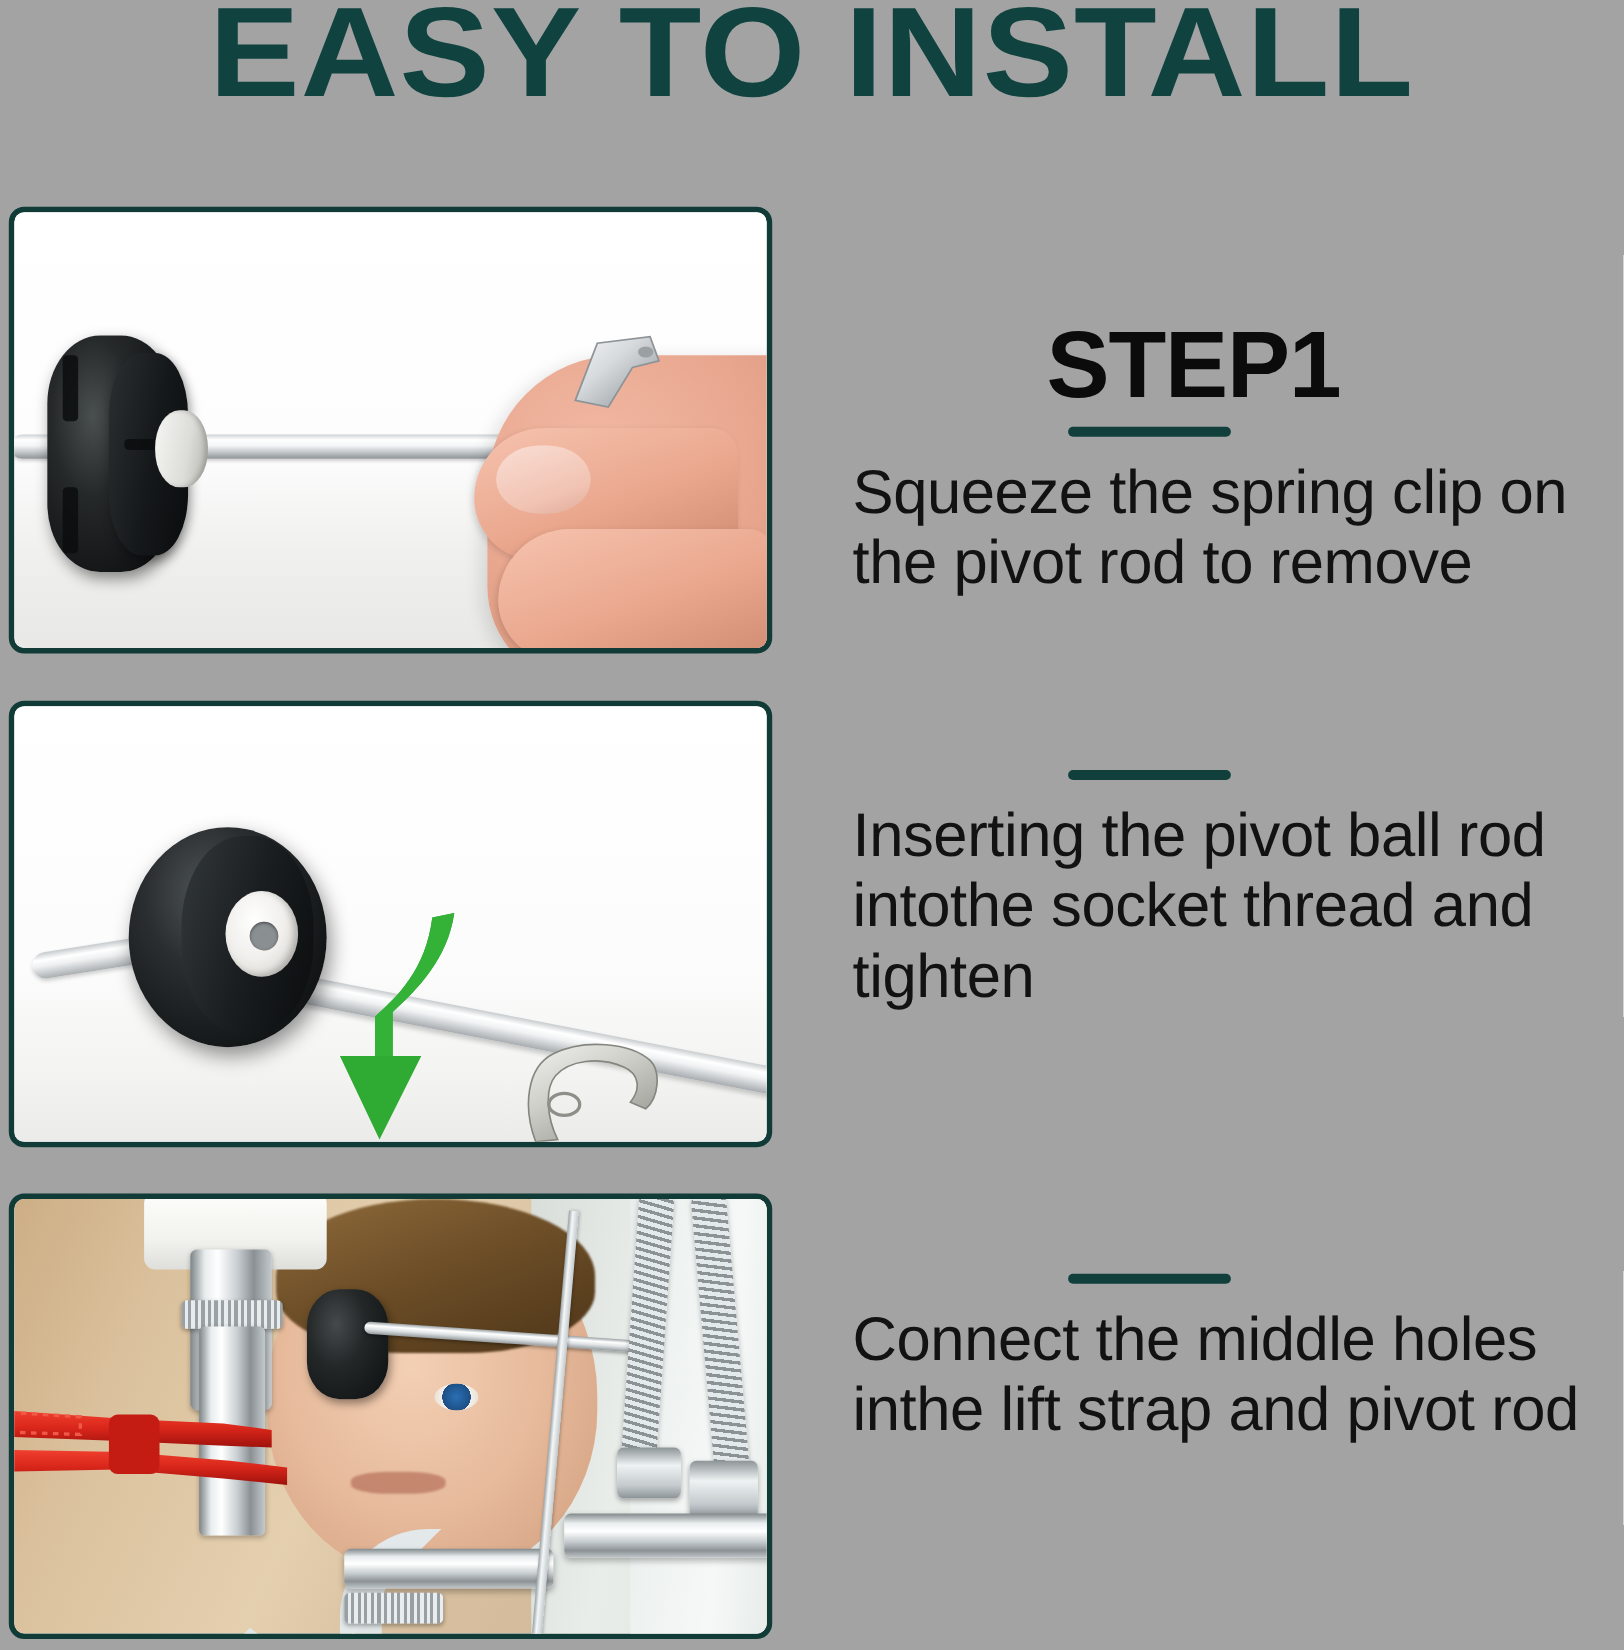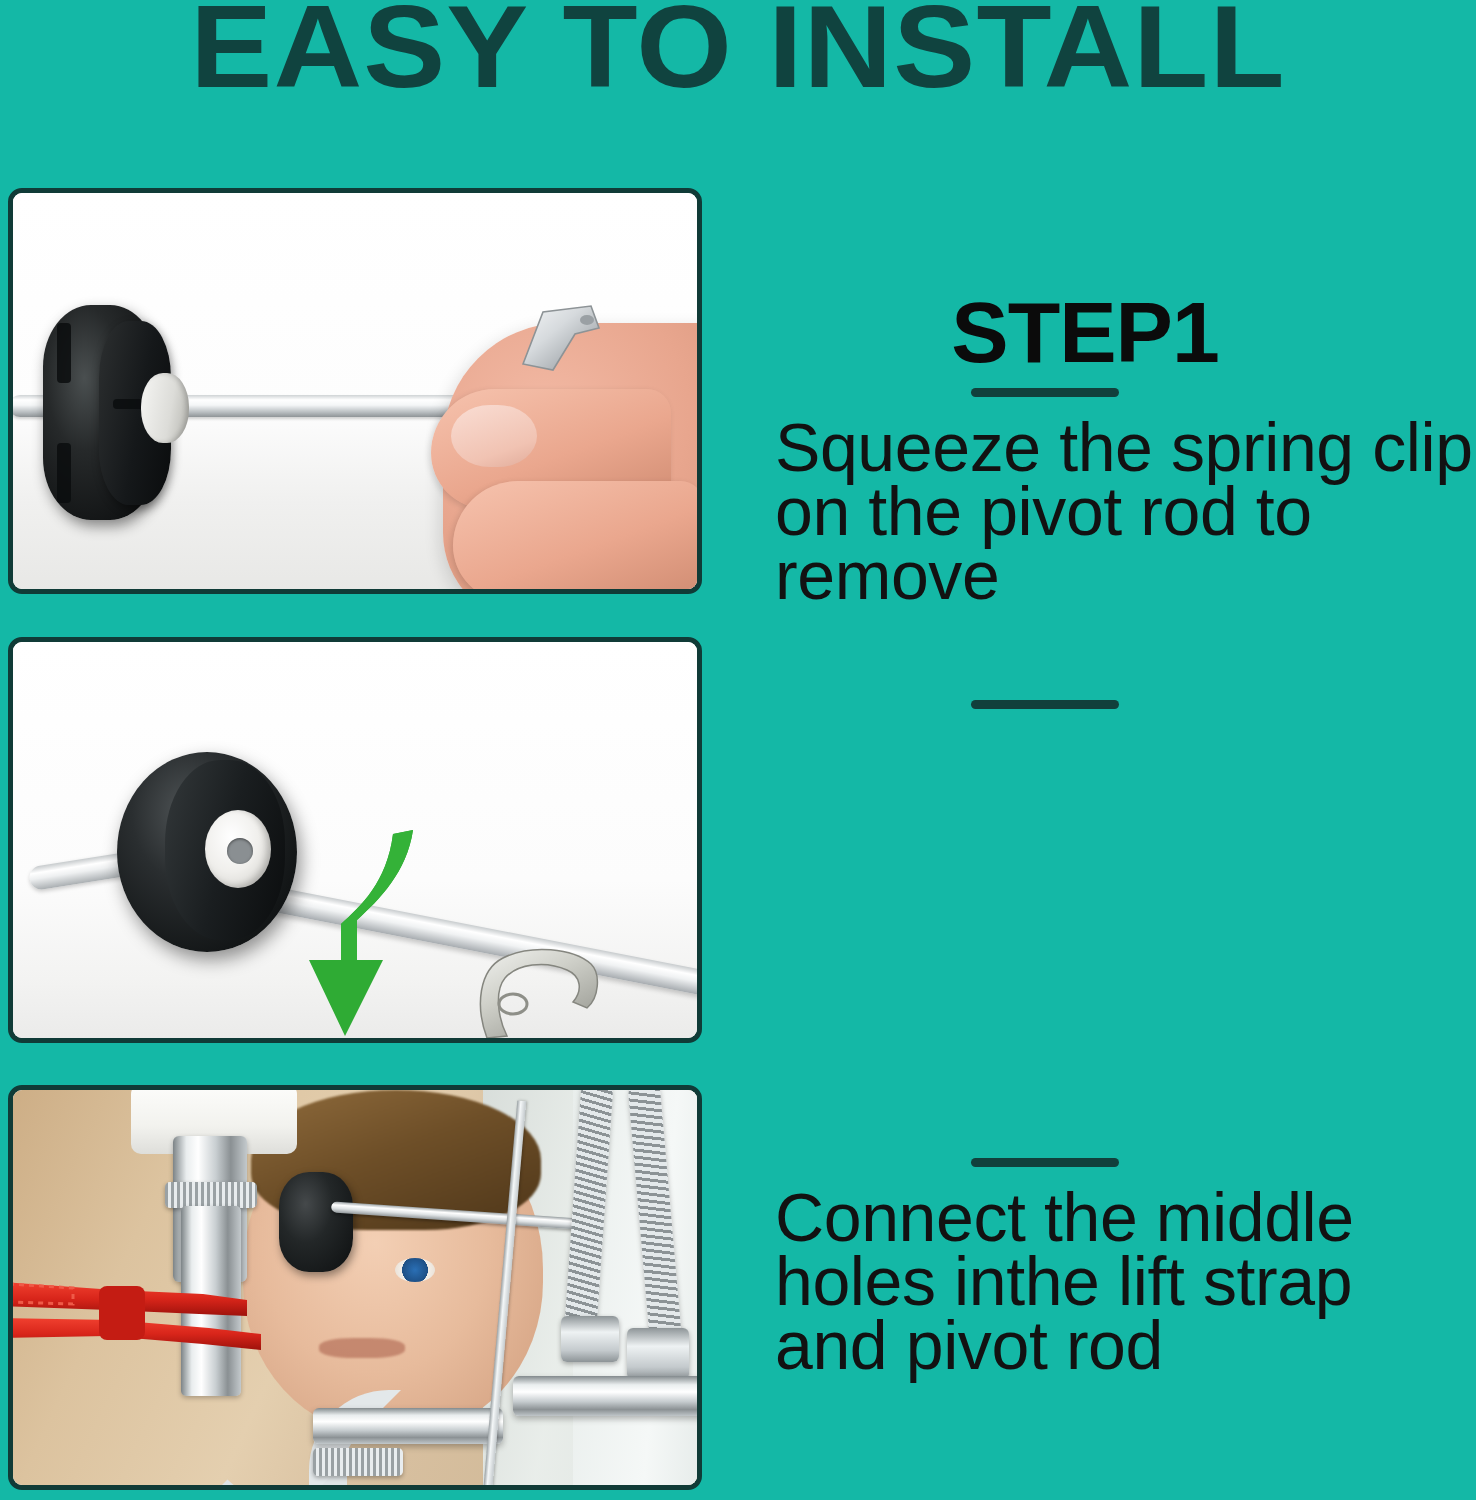--- a/index.html
+++ b/index.html
@@ -2,21 +2,21 @@
 <html><head>
 <meta charset="utf-8">
 <style>
   * { margin:0; padding:0; box-sizing:border-box; }
   html, body {
     width:1476px; height:1500px;
     background:#ffffff;
     font-family:"Liberation Sans", sans-serif;
     overflow:hidden;
   }
-  .page { position:relative; width:1476px; height:1500px; background:#14b8a6; }
+  .page { position:relative; width:1476px; height:1500px; background:#a3a3a3; }
 
   
   .title {
     position:absolute; left:0; top:-6px; width:1476px;
     text-align:center;
     font-family:"Liberation Sans", sans-serif;
     font-weight:bold;
     font-size:116px;
     letter-spacing:1px;
     line-height:106px;
@@ -211,21 +211,21 @@
   .step-rule {
     width:148px; height:9px; border-radius:6px;
     background:#11403c;
     margin:10px auto 18px;
     margin-left:auto; margin-right:auto;
     position:relative; left:-80px;
   }
   .step-body {
     font-family:"Liberation Sans", sans-serif;
     font-weight:normal;
-    font-size:68px;
+    font-size:56px;
     line-height:64px;
     color:#121212;
     text-align:left;
     letter-spacing:-.4px;
   }
 </style>
 </head>
 <body>
 
 <div class="page">
@@ -355,20 +355,21 @@
   </div>
 
   <div class="step-block" id="step-1">
     <div class="step-head">STEP1</div>
     <div class="step-rule"></div>
     <div class="step-body">Squeeze the spring clip on the pivot rod to remove</div>
   </div>
 
   <div class="step-block" id="step-2">
     <div class="step-rule"></div>
+    <div class="step-body">Inserting the pivot ball rod intothe socket thread and tighten</div>
   </div>
 
   <div class="step-block" id="step-3">
     <div class="step-rule"></div>
     <div class="step-body">Connect the middle holes inthe lift strap and pivot rod</div>
   </div>
 
 </div>
 
 </body></html>

